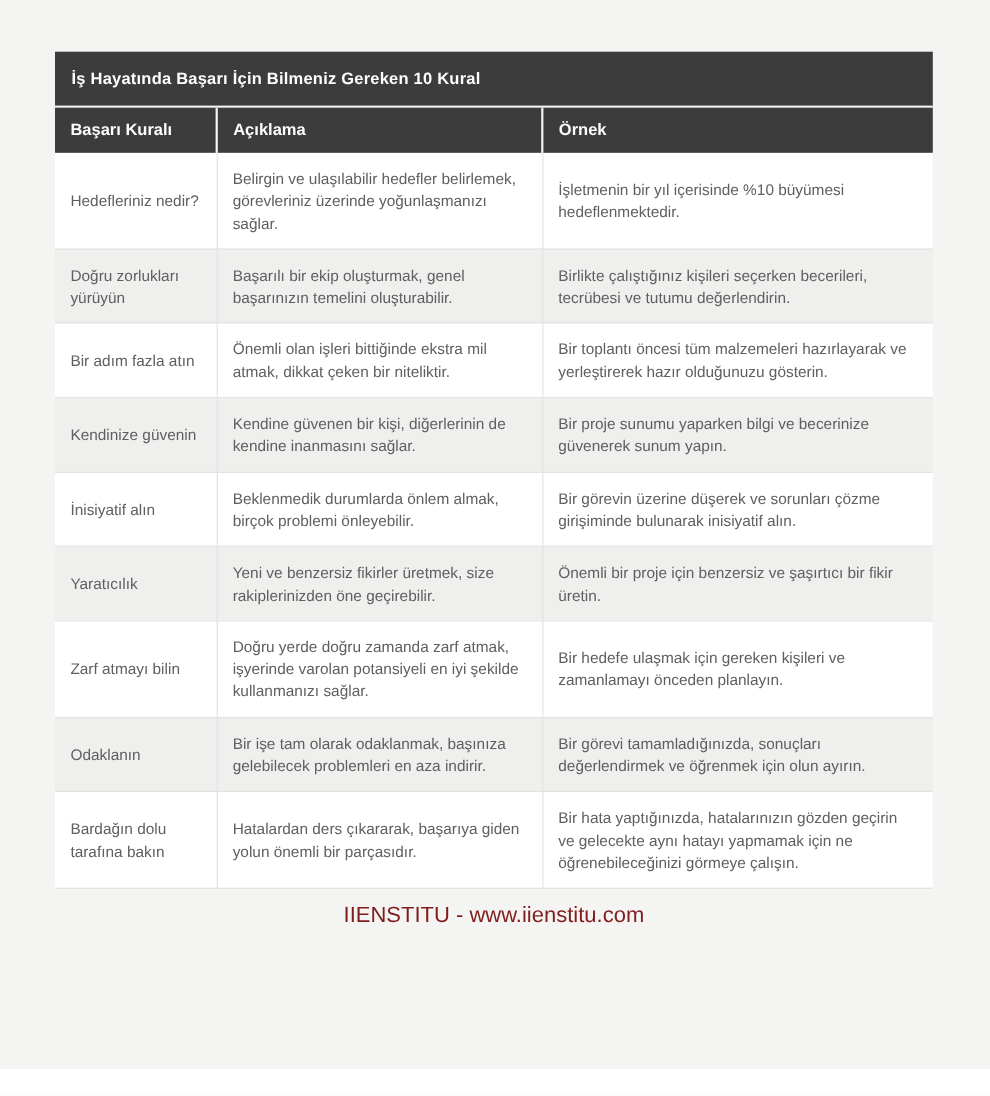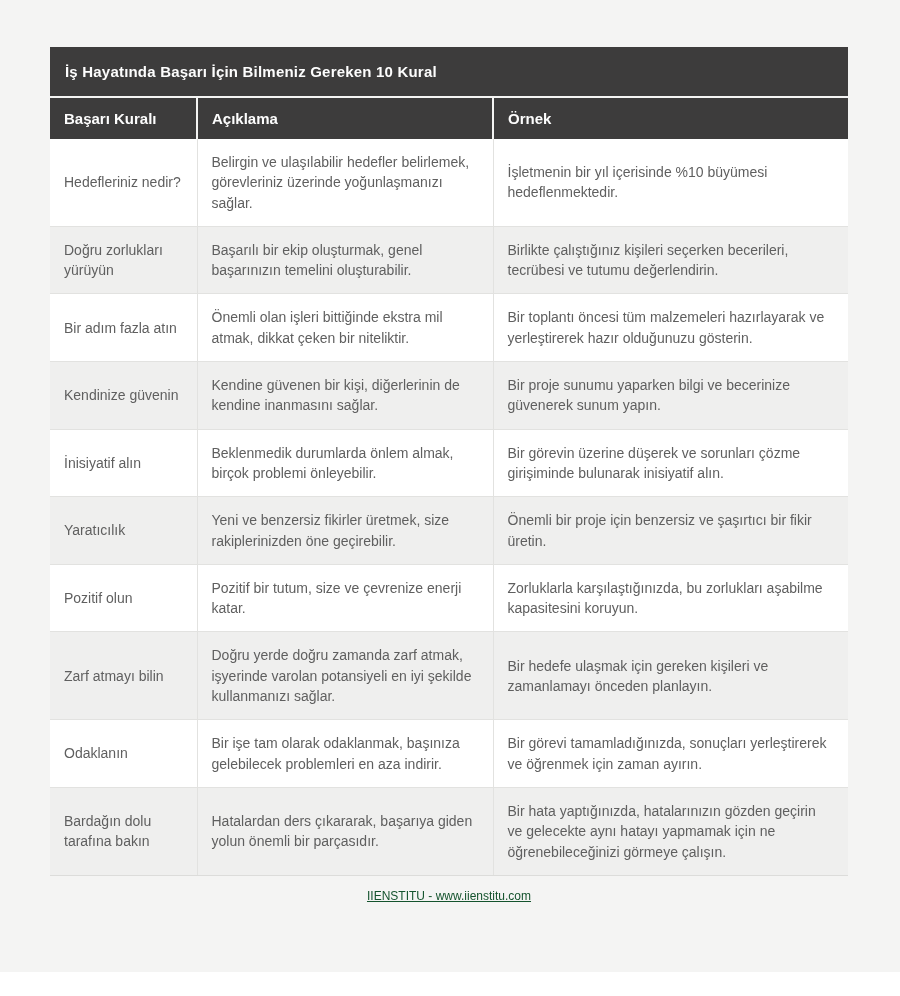--- a/index.html
+++ b/index.html
@@ -64,24 +64,23 @@
     background:#ffffff;
     border-bottom:1px solid var(--line);
     border-right:1px solid var(--line);
   }
   tbody td:last-child{border-right:none;}
   tbody tr:nth-child(even) td{background:var(--stripe-bg);}
   tbody tr:last-child td{border-bottom:1px solid #dcdcda;}
   .footer{
     width:798px;
     text-align:center;
-    color:#14532d;
-    font-size:12px;
+    color:#7f1d1d;
+    font-size:20px;
     padding:13px 0 0 0;
-    text-decoration:underline;
   }
 </style>
 </head>
 <body>
 
 <div class="canvas">
   <div class="table-card">
 
     <div class="title-bar">İş Hayatında Başarı İçin Bilmeniz Gereken 10 Kural</div>
 
@@ -123,33 +122,28 @@
           <td>İnisiyatif alın</td>
           <td>Beklenmedik durumlarda önlem almak, birçok problemi önleyebilir.</td>
           <td>Bir görevin üzerine düşerek ve sorunları çözme girişiminde bulunarak inisiyatif alın.</td>
         </tr>
         <tr>
           <td>Yaratıcılık</td>
           <td>Yeni ve benzersiz fikirler üretmek, size rakiplerinizden öne geçirebilir.</td>
           <td>Önemli bir proje için benzersiz ve şaşırtıcı bir fikir üretin.</td>
         </tr>
         <tr>
-          <td>Pozitif olun</td>
-          <td>Pozitif bir tutum, size ve çevrenize enerji katar.</td>
-          <td>Zorluklarla karşılaştığınızda, bu zorlukları aşabilme kapasitesini koruyun.</td>
-        </tr>
-        <tr>
           <td>Zarf atmayı bilin</td>
           <td>Doğru yerde doğru zamanda zarf atmak, işyerinde varolan potansiyeli en iyi şekilde kullanmanızı sağlar.</td>
           <td>Bir hedefe ulaşmak için gereken kişileri ve zamanlamayı önceden planlayın.</td>
         </tr>
         <tr>
           <td>Odaklanın</td>
           <td>Bir işe tam olarak odaklanmak, başınıza gelebilecek problemleri en aza indirir.</td>
-          <td>Bir görevi tamamladığınızda, sonuçları yerleştirerek ve öğrenmek için zaman ayırın.</td>
+          <td>Bir görevi tamamladığınızda, sonuçları değerlendirmek ve öğrenmek için olun ayırın.</td>
         </tr>
         <tr>
           <td>Bardağın dolu tarafına bakın</td>
           <td>Hatalardan ders çıkararak, başarıya giden yolun önemli bir parçasıdır.</td>
           <td>Bir hata yaptığınızda, hatalarınızın gözden geçirin ve gelecekte aynı hatayı yapmamak için ne öğrenebileceğinizi görmeye çalışın.</td>
         </tr>
       </tbody>
     </table>
 
     <div class="footer">IIENSTITU - www.iienstitu.com</div>

